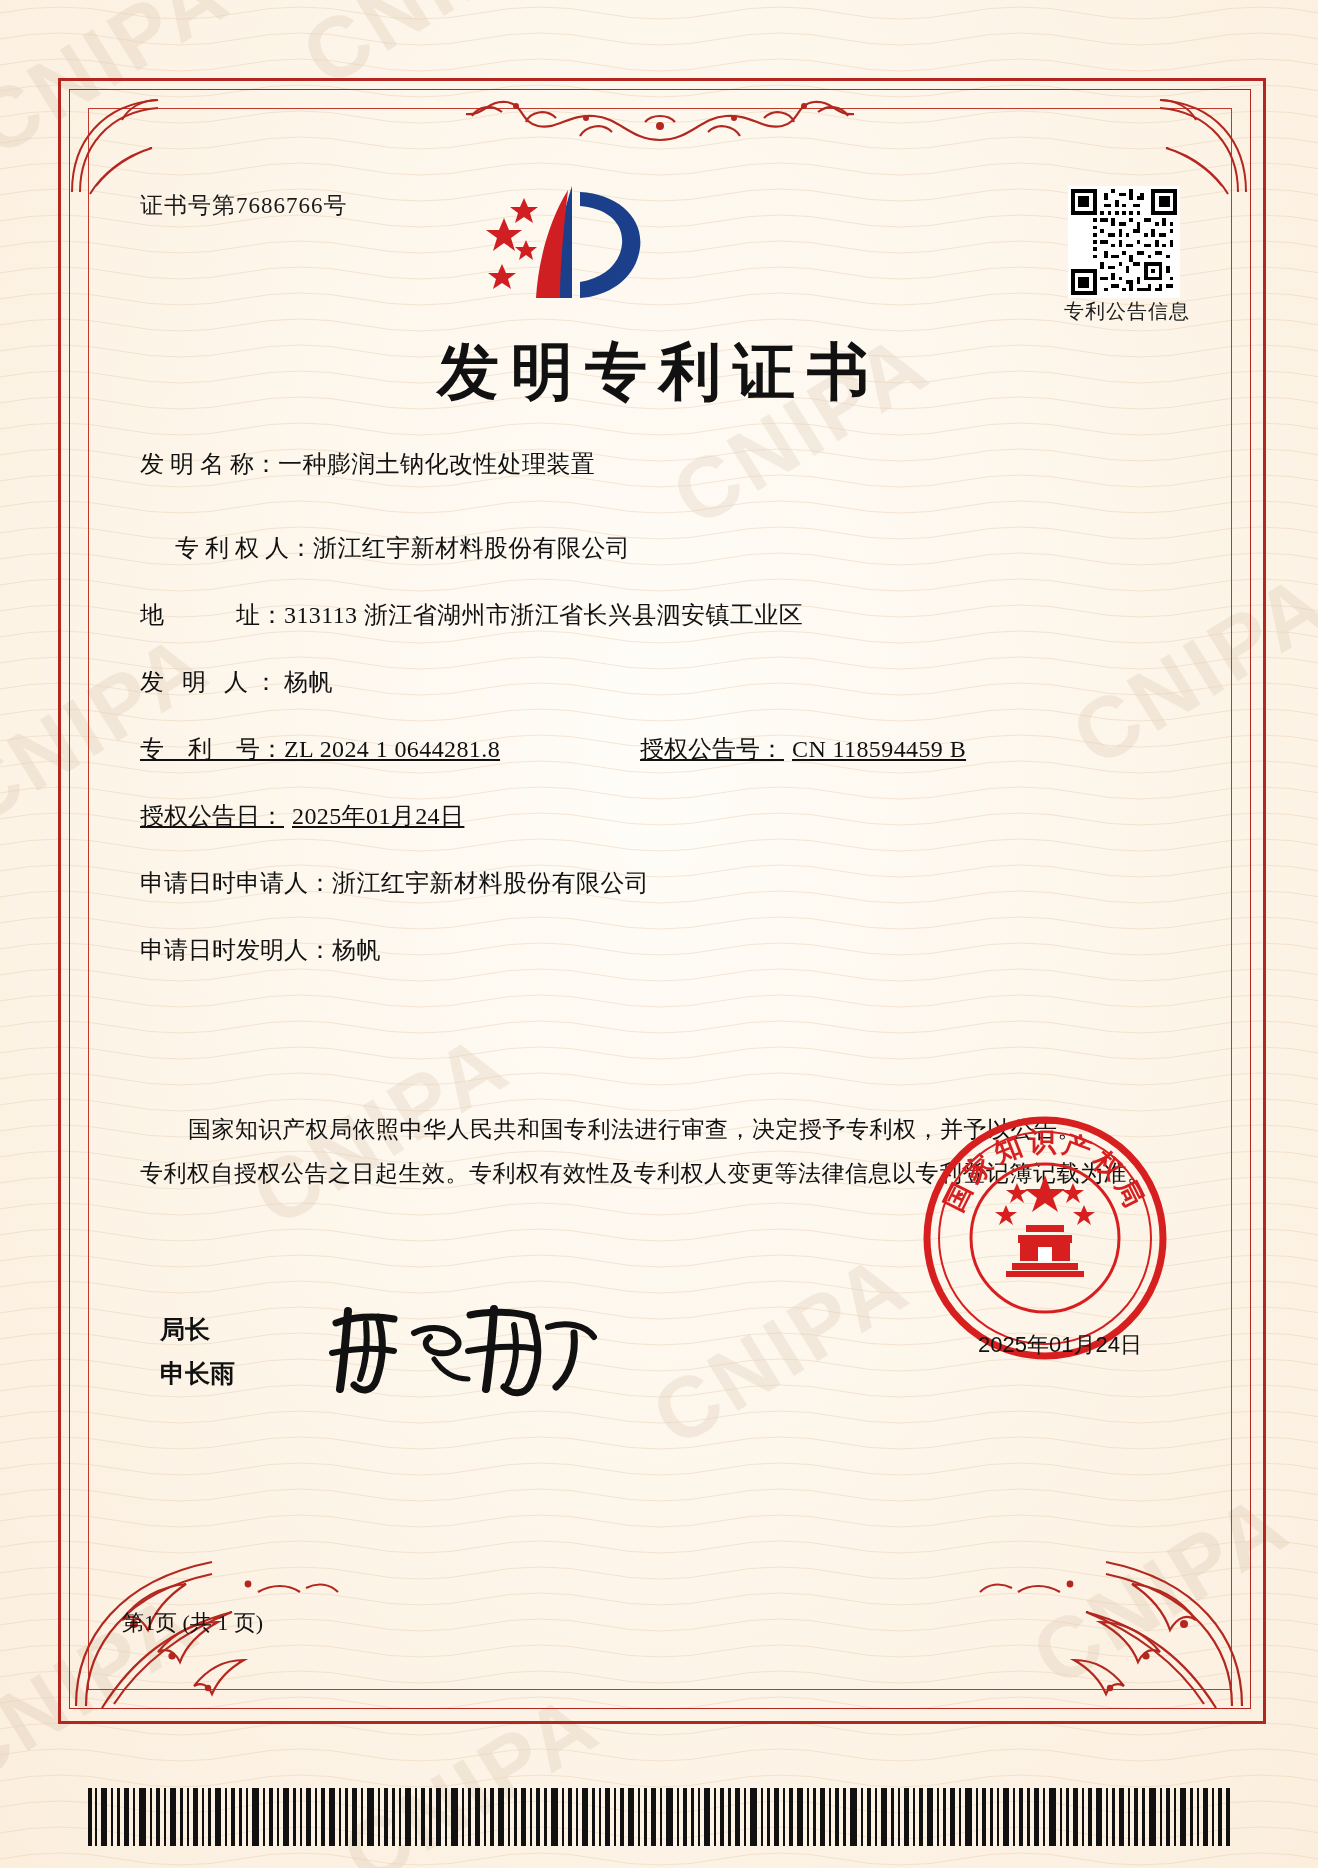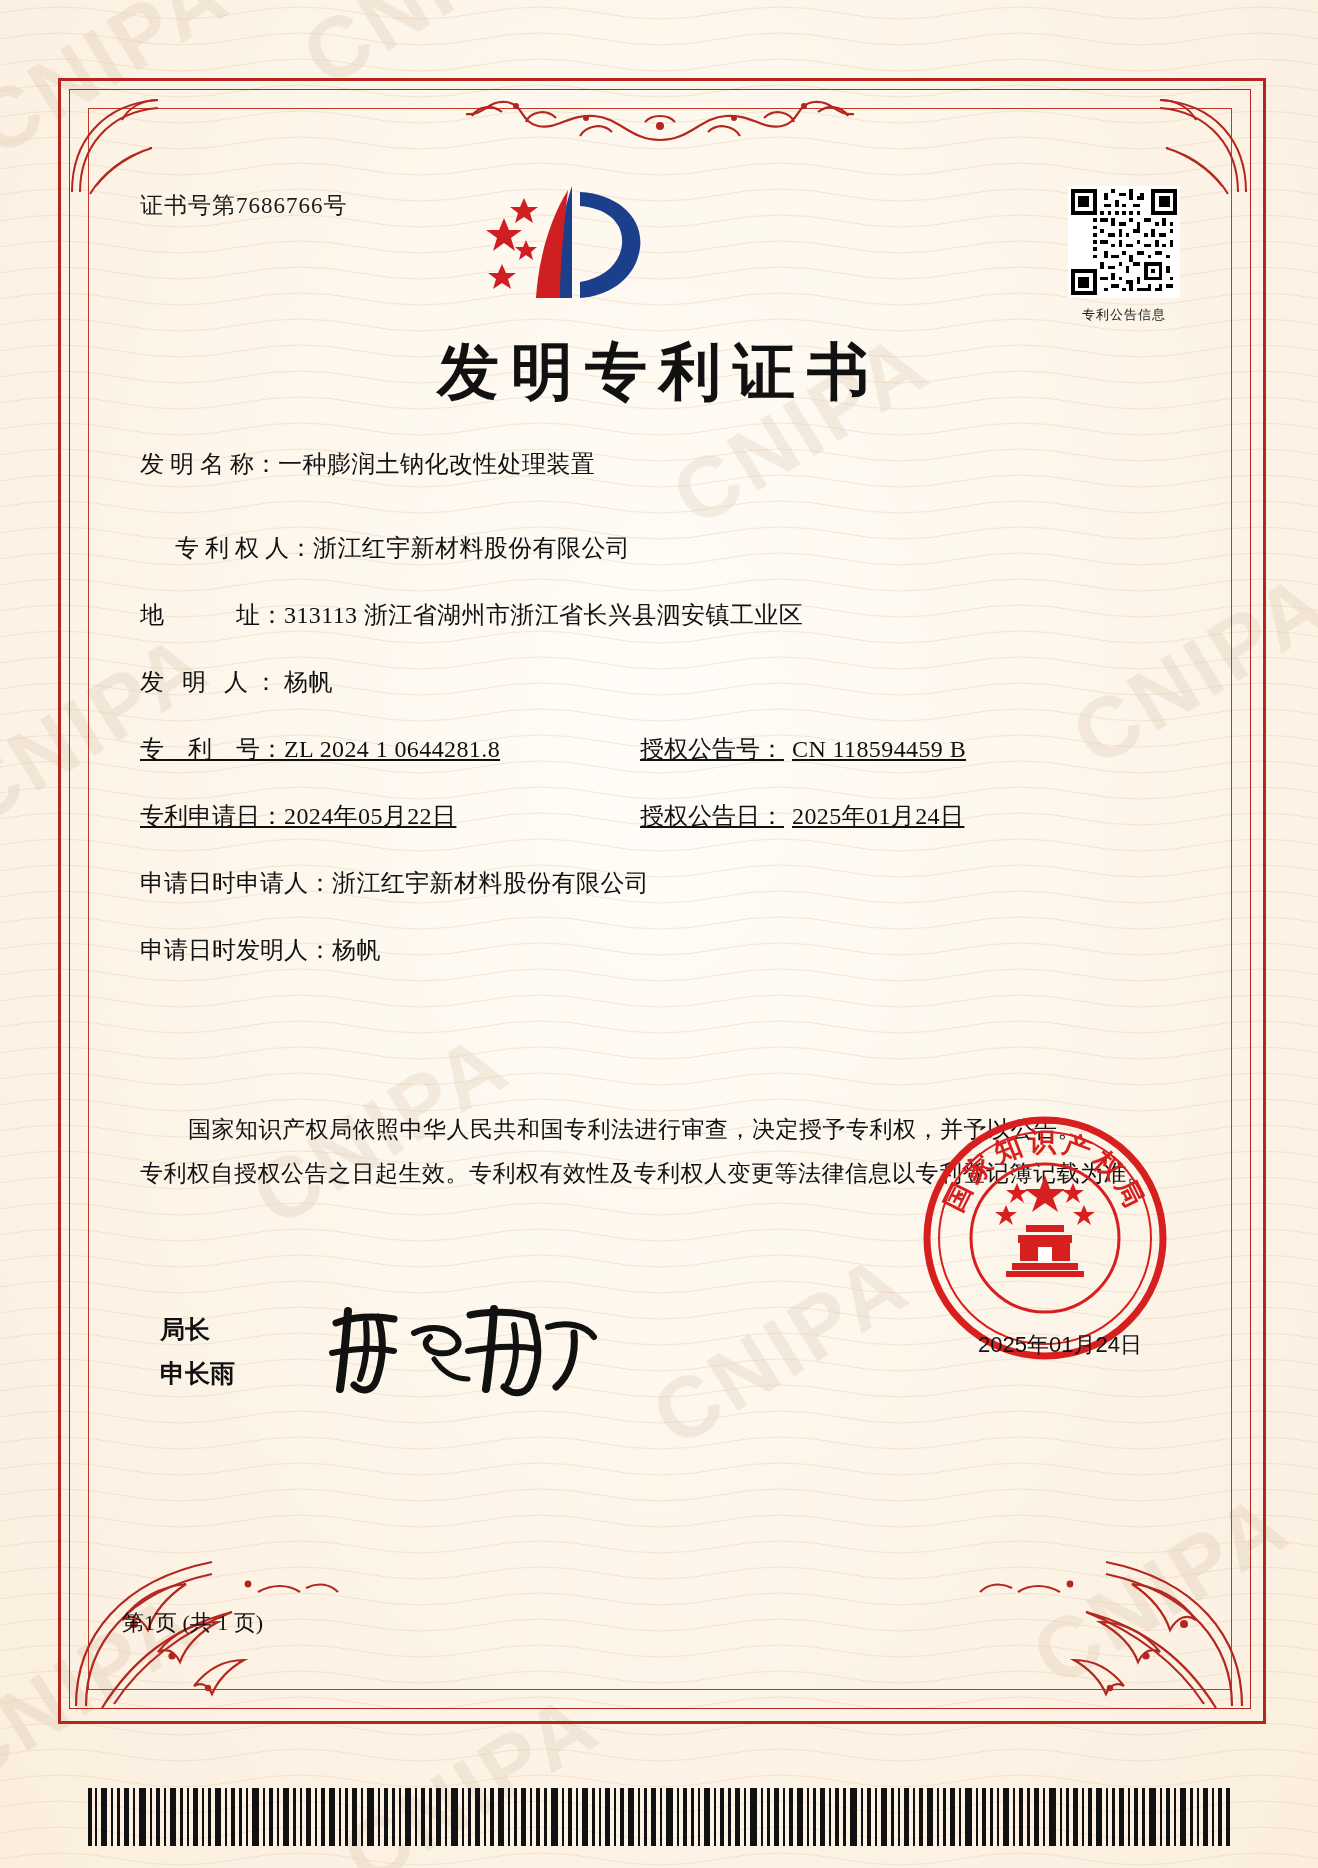--- a/index.html
+++ b/index.html
@@ -113,22 +113,21 @@
   }
   .qr {
     width: 112px;
     height: 112px;
     margin: 0 auto;
     background: #ffffff;
     padding: 3px;
     box-sizing: border-box;
   }
   .qr-caption {
-    margin-top: 8px;
-    font-size: 13px;
+    font-size: 20px;
     color: #1a1a1a;
     letter-spacing: 1px;
     white-space: nowrap;
   }
   .main-title {
     position: absolute;
     left: 0;
     right: 0;
     top: 222px;
     text-align: center;
@@ -519,24 +518,20 @@
           <span class="lbl">专　利　号：</span>
           <span class="val">ZL 2024 1 0644281.8</span>
         </span>
         <span class="col-b">
           <span class="lbl">授权公告号：</span>
           <span class="val" style="margin-left:8px;">CN 118594459 B</span>
         </span>
       </div>
 
       <div class="row two-col">
-        <span class="col-a">
-          <span class="lbl">专利申请日：</span>
-          <span class="val">2024年05月22日</span>
-        </span>
         <span class="col-b">
           <span class="lbl">授权公告日：</span>
           <span class="val" style="margin-left:8px;">2025年01月24日</span>
         </span>
       </div>
 
       <div class="row">
         <span class="lbl">申请日时申请人：</span>
         <span class="val">浙江红宇新材料股份有限公司</span>
       </div>

